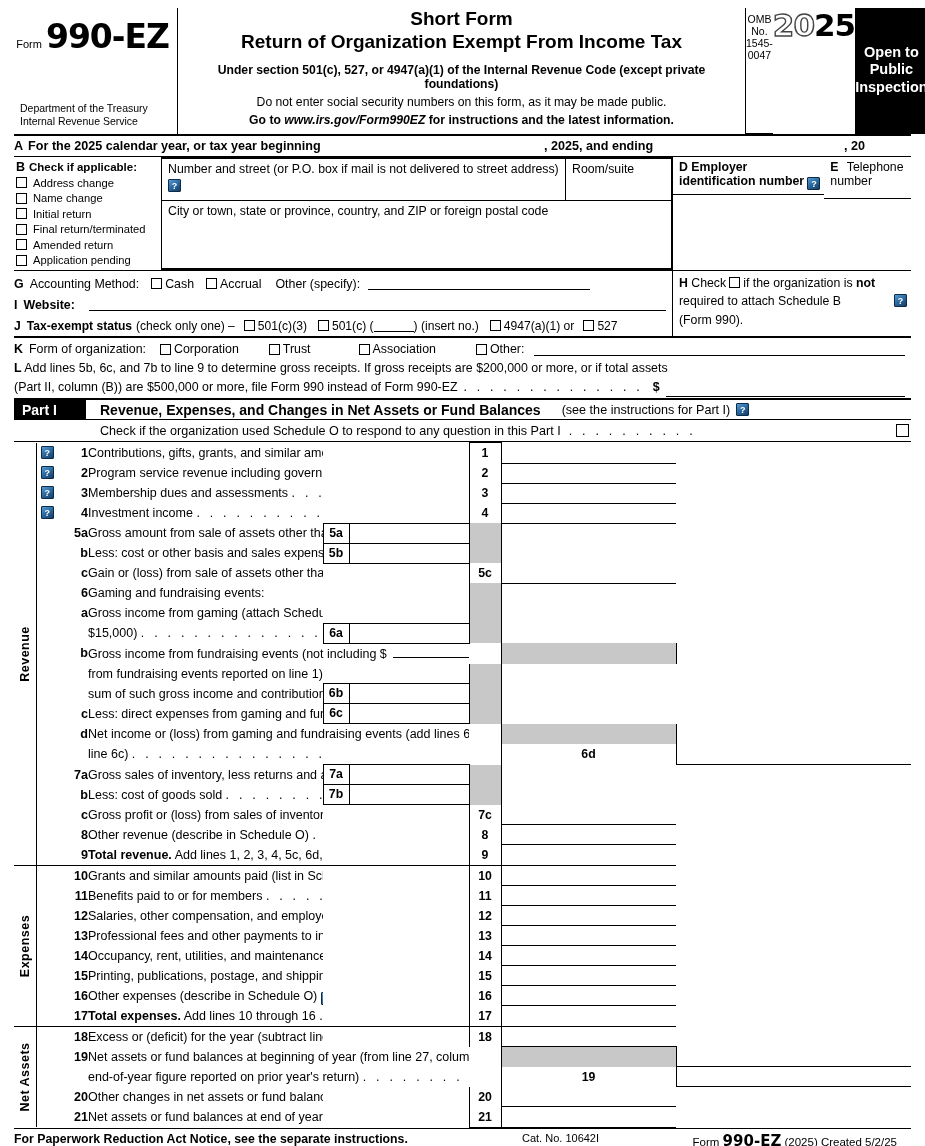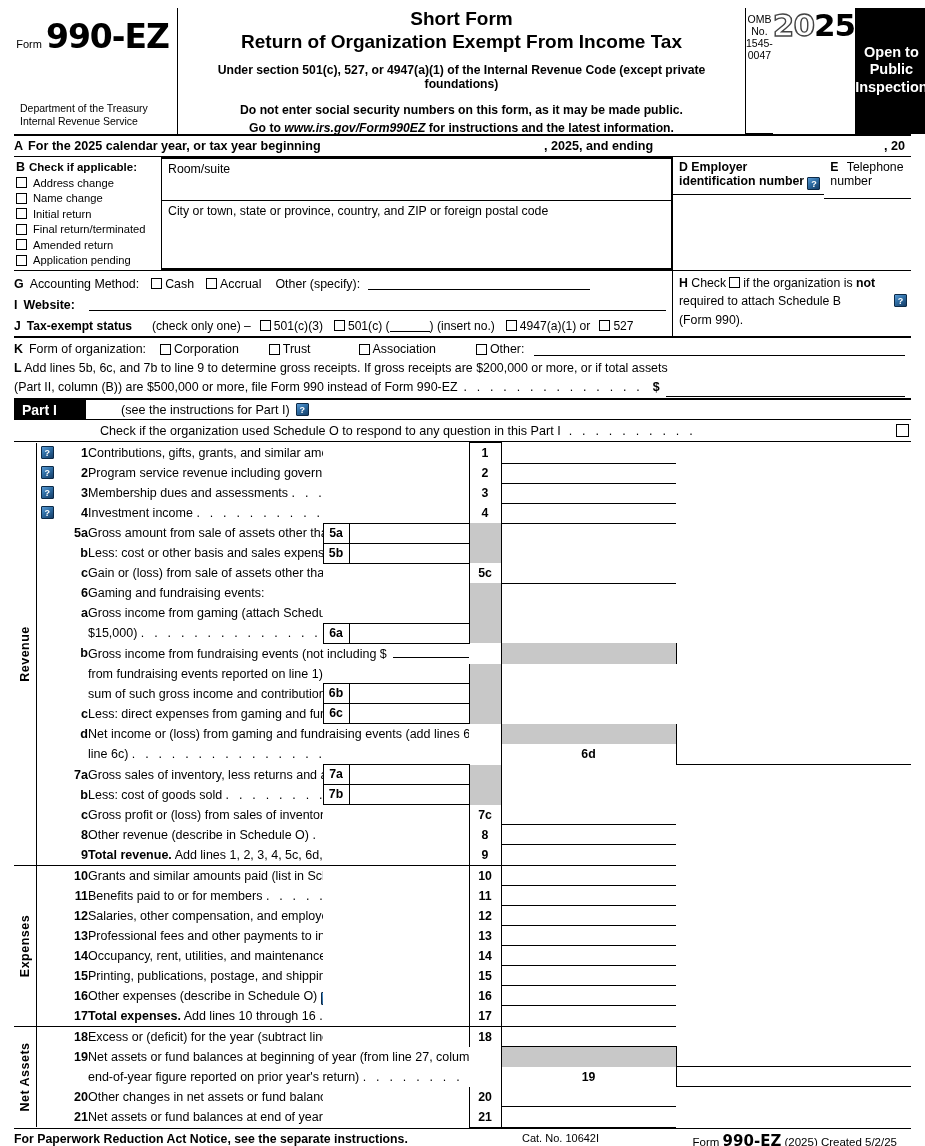--- a/index.html
+++ b/index.html
@@ -59,21 +59,21 @@
   }
   .title1 {
     font-weight: 700; font-size: 19px;
     margin-top: 0; line-height: 1.15;
   }
   .title2 {
     font-weight: 700; font-size: 19px;
     line-height: 1.2; margin-top: 1px;
   }
   .sub1 { font-weight: 700; font-size: 12.2px; margin-top: 9px; }
-  .sub2 { font-weight: 700; font-size: 12.2px; margin-top: 12px; }
+  .sub2 { font-weight: 400; font-size: 12.2px; margin-top: 4px; }
   .sub3 { font-weight: 700; font-size: 12.2px; margin-top: 4px; }
   .sub3 i { font-style: italic; }
   .hdr-right {
     width: 165px;
     display: flex; flex-direction: row;
   }
   .omb {
     font-size: 10.5px; text-align: center;
     padding: 5px 0 3px 0;
     border-bottom: 1px solid #000;
@@ -108,21 +108,21 @@
   .rowA {
     position: relative;
     height: 21px;
     border-bottom: 1.2px solid #000;
     font-size: 12.6px;
     font-weight: 700;
     display: flex; align-items: center;
   }
   .rowA .lt { font-weight: 700; margin-right: 5px; }
   .rowA .mid { position: absolute; left: 530px; }
-  .rowA .rt { position: absolute; left: 870px; }
+  .rowA .rt { position: absolute; left: 830px; }
 
   
   .blockBCD { display: flex; border-bottom: 1.2px solid #000; }
   .colB {
     width: 148px;
     border-right: 1.2px solid #000;
     padding: 3px 0 2px 2px;
   }
   .colB .cap { font-weight: 700; font-size: 11.5px; margin-bottom: 1px; }
   .colB .cap b { font-weight: 700; font-size: 12.5px; margin-right: 4px; }
@@ -401,20 +401,24 @@
         <span>Amended return</span>
       </div>
       <div class="cbrow">
         <div class="cbox"></div>
         <span>Application pending</span>
       </div>
     </div>
 
     <div class="colC">
       <div class="cStreet">
+        <div class="cStreetL">
+          <span>Number and street (or P.O. box if mail is not delivered to street address)</span>
+          <span class="help">?</span>
+        </div>
         <div class="cStreetR">
           <span>Room/suite</span>
         </div>
       </div>
       <div class="cCity">
         <span>City or town, state or province, country, and ZIP or foreign postal code</span>
       </div>
     </div>
 
     <div class="colDEF">
@@ -442,21 +446,21 @@
         <span style="margin-left:14px">Other (specify):</span>
         <span class="ul" style="width:222px;margin-left:8px"></span>
       </div>
       <div class="gRow">
         <b>I</b>
         <b>Website:</b>
         <span class="ul" style="flex:1;margin-left:8px;margin-right:6px"></span>
       </div>
       <div class="gRow" style="font-size:12.1px">
         <b>J</b>
-        <b style="margin-right:20px">Tax-exempt status</b>
+        <b style="margin-right:4px">Tax-exempt status</b>
         <span>(check only one) –</span>
         <span class="cbinline" style="margin-left:9px"></span>
         <span>501(c)(3)</span>
         <span class="cbinline" style="margin-left:11px"></span>
         <span>501(c) (</span>
         <span class="ul" style="width:40px"></span>
         <span>) (insert no.)</span>
         <span class="cbinline" style="margin-left:11px"></span>
         <span>4947(a)(1) or</span>
         <span class="cbinline" style="margin-left:9px"></span>
@@ -501,20 +505,21 @@
       <span>(Part II, column (B)) are $500,000 or more, file Form 990 instead of Form 990-EZ</span>
       <span class="leaders" style="margin-left:6px">. . . . . . . . . . . . . .</span>
       <span class="dollar" style="margin-left:10px">$</span>
       <span class="ul" style="flex:1;margin-left:6px;margin-right:6px"></span>
     </div>
   </div>
 
   <div class="partbar">
     <div class="parttag">Part I</div>
     <div class="parttitle">
+      <span>Revenue, Expenses, and Changes in Net Assets or Fund Balances</span>
       <span class="reg">(see the instructions for Part I)</span>
       <span class="help" style="margin-left:6px">?</span>
     </div>
   </div>
   <div class="partsub">
     <span>Check if the organization used Schedule O to respond to any question in this Part I</span>
     <span class="leaders" style="margin-left:8px">. . . . . . . . . .</span>
     <span class="cbend"></span>
   </div>
 

